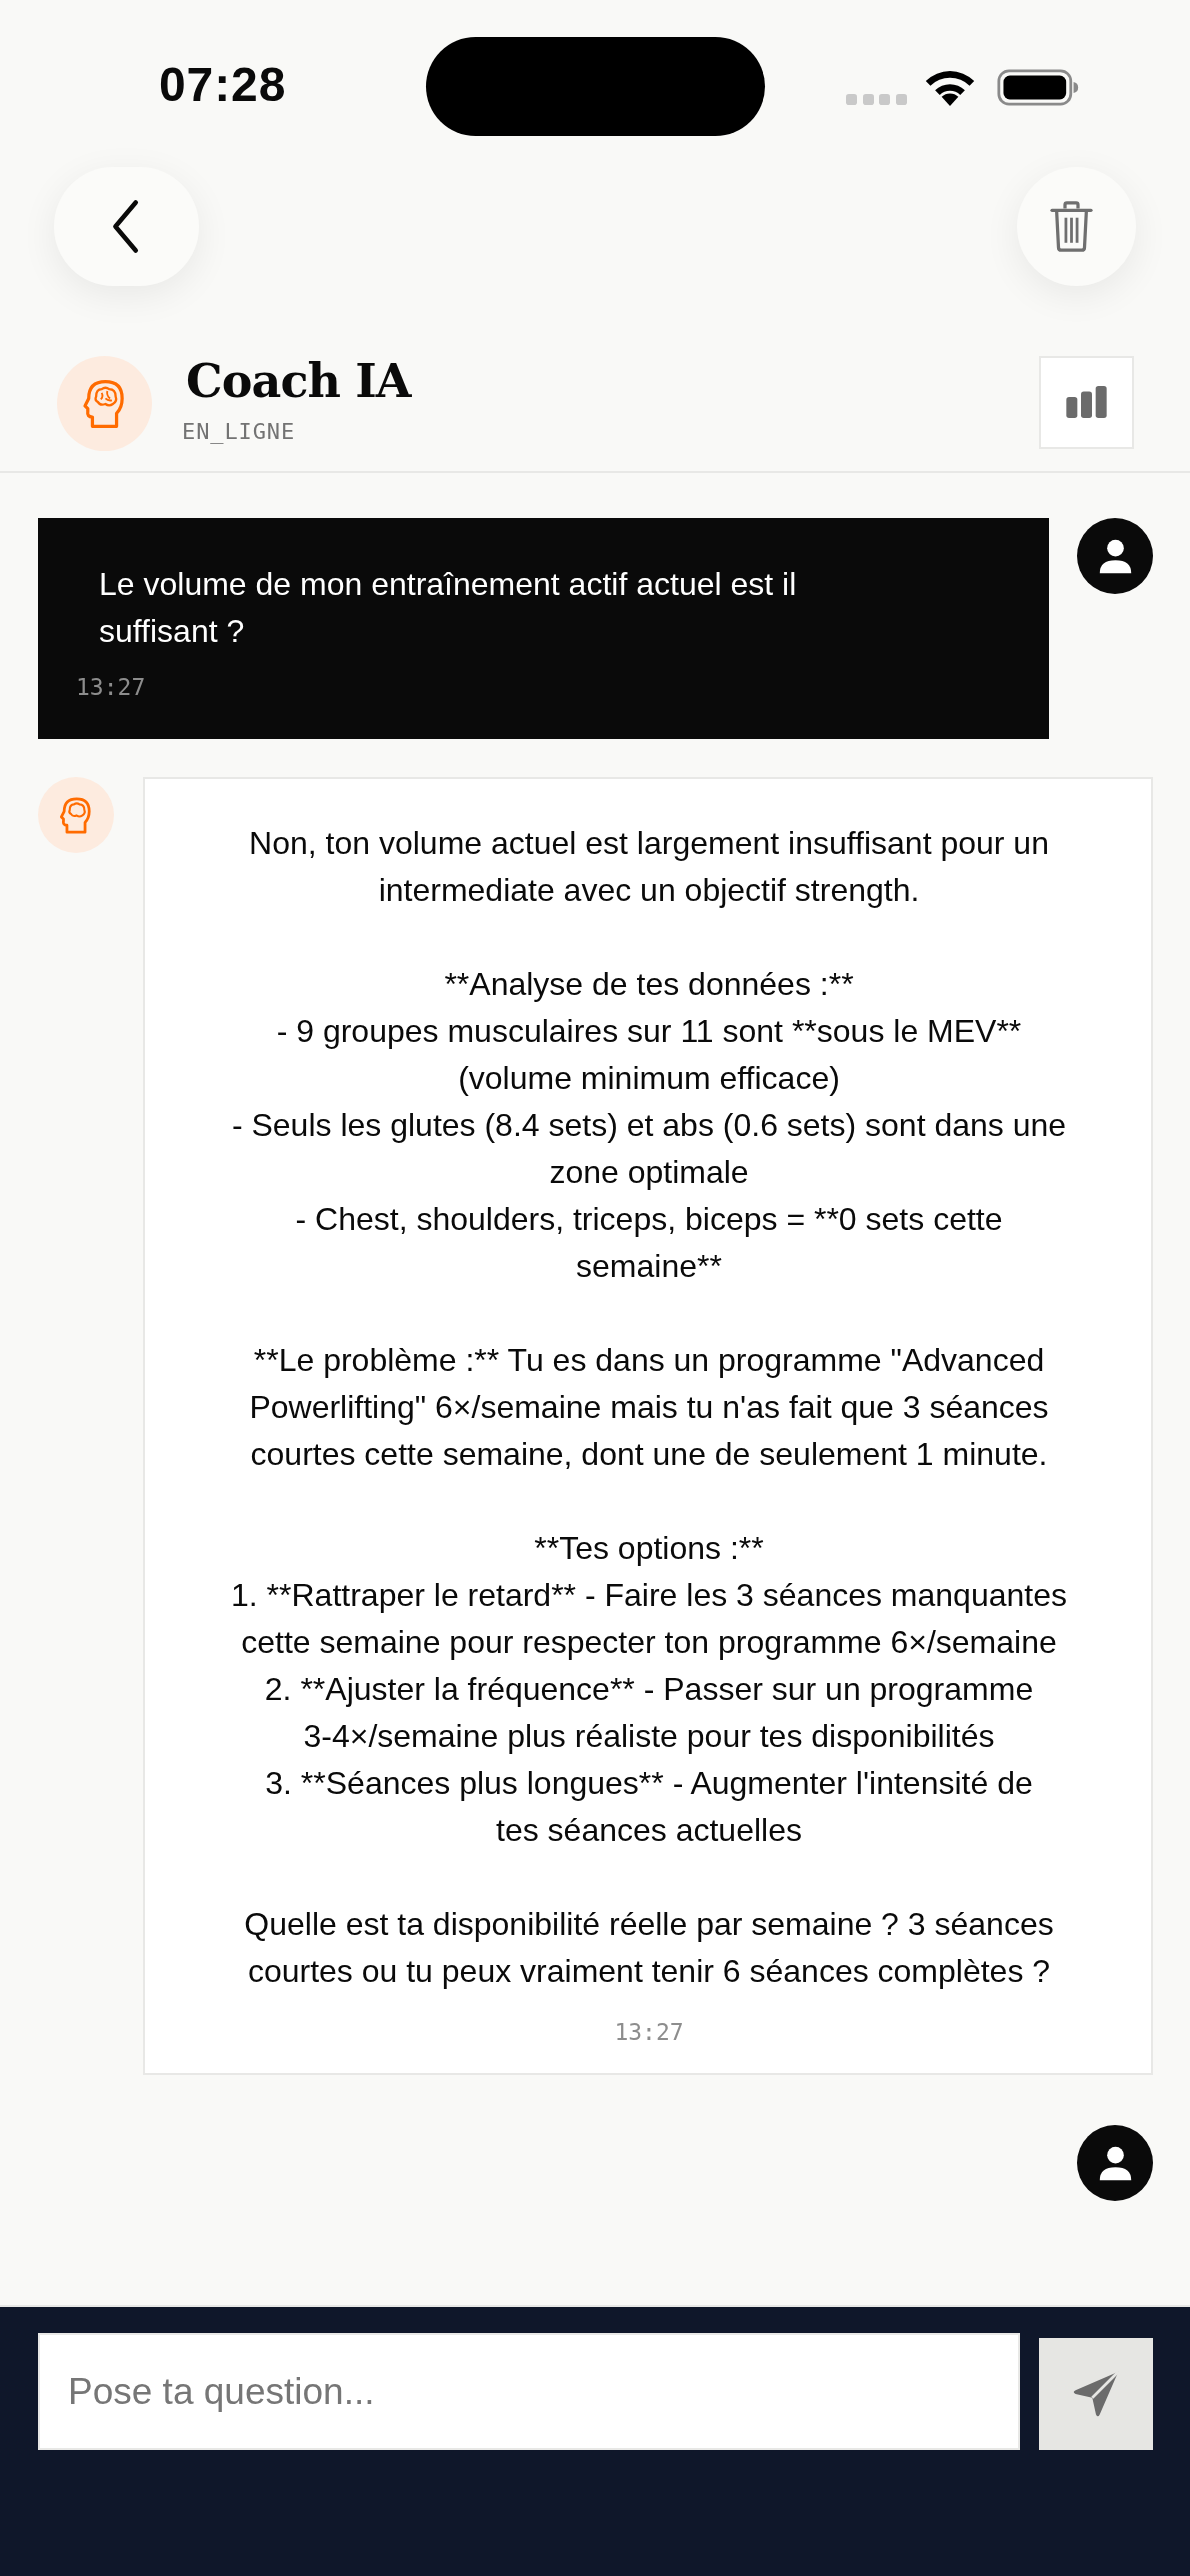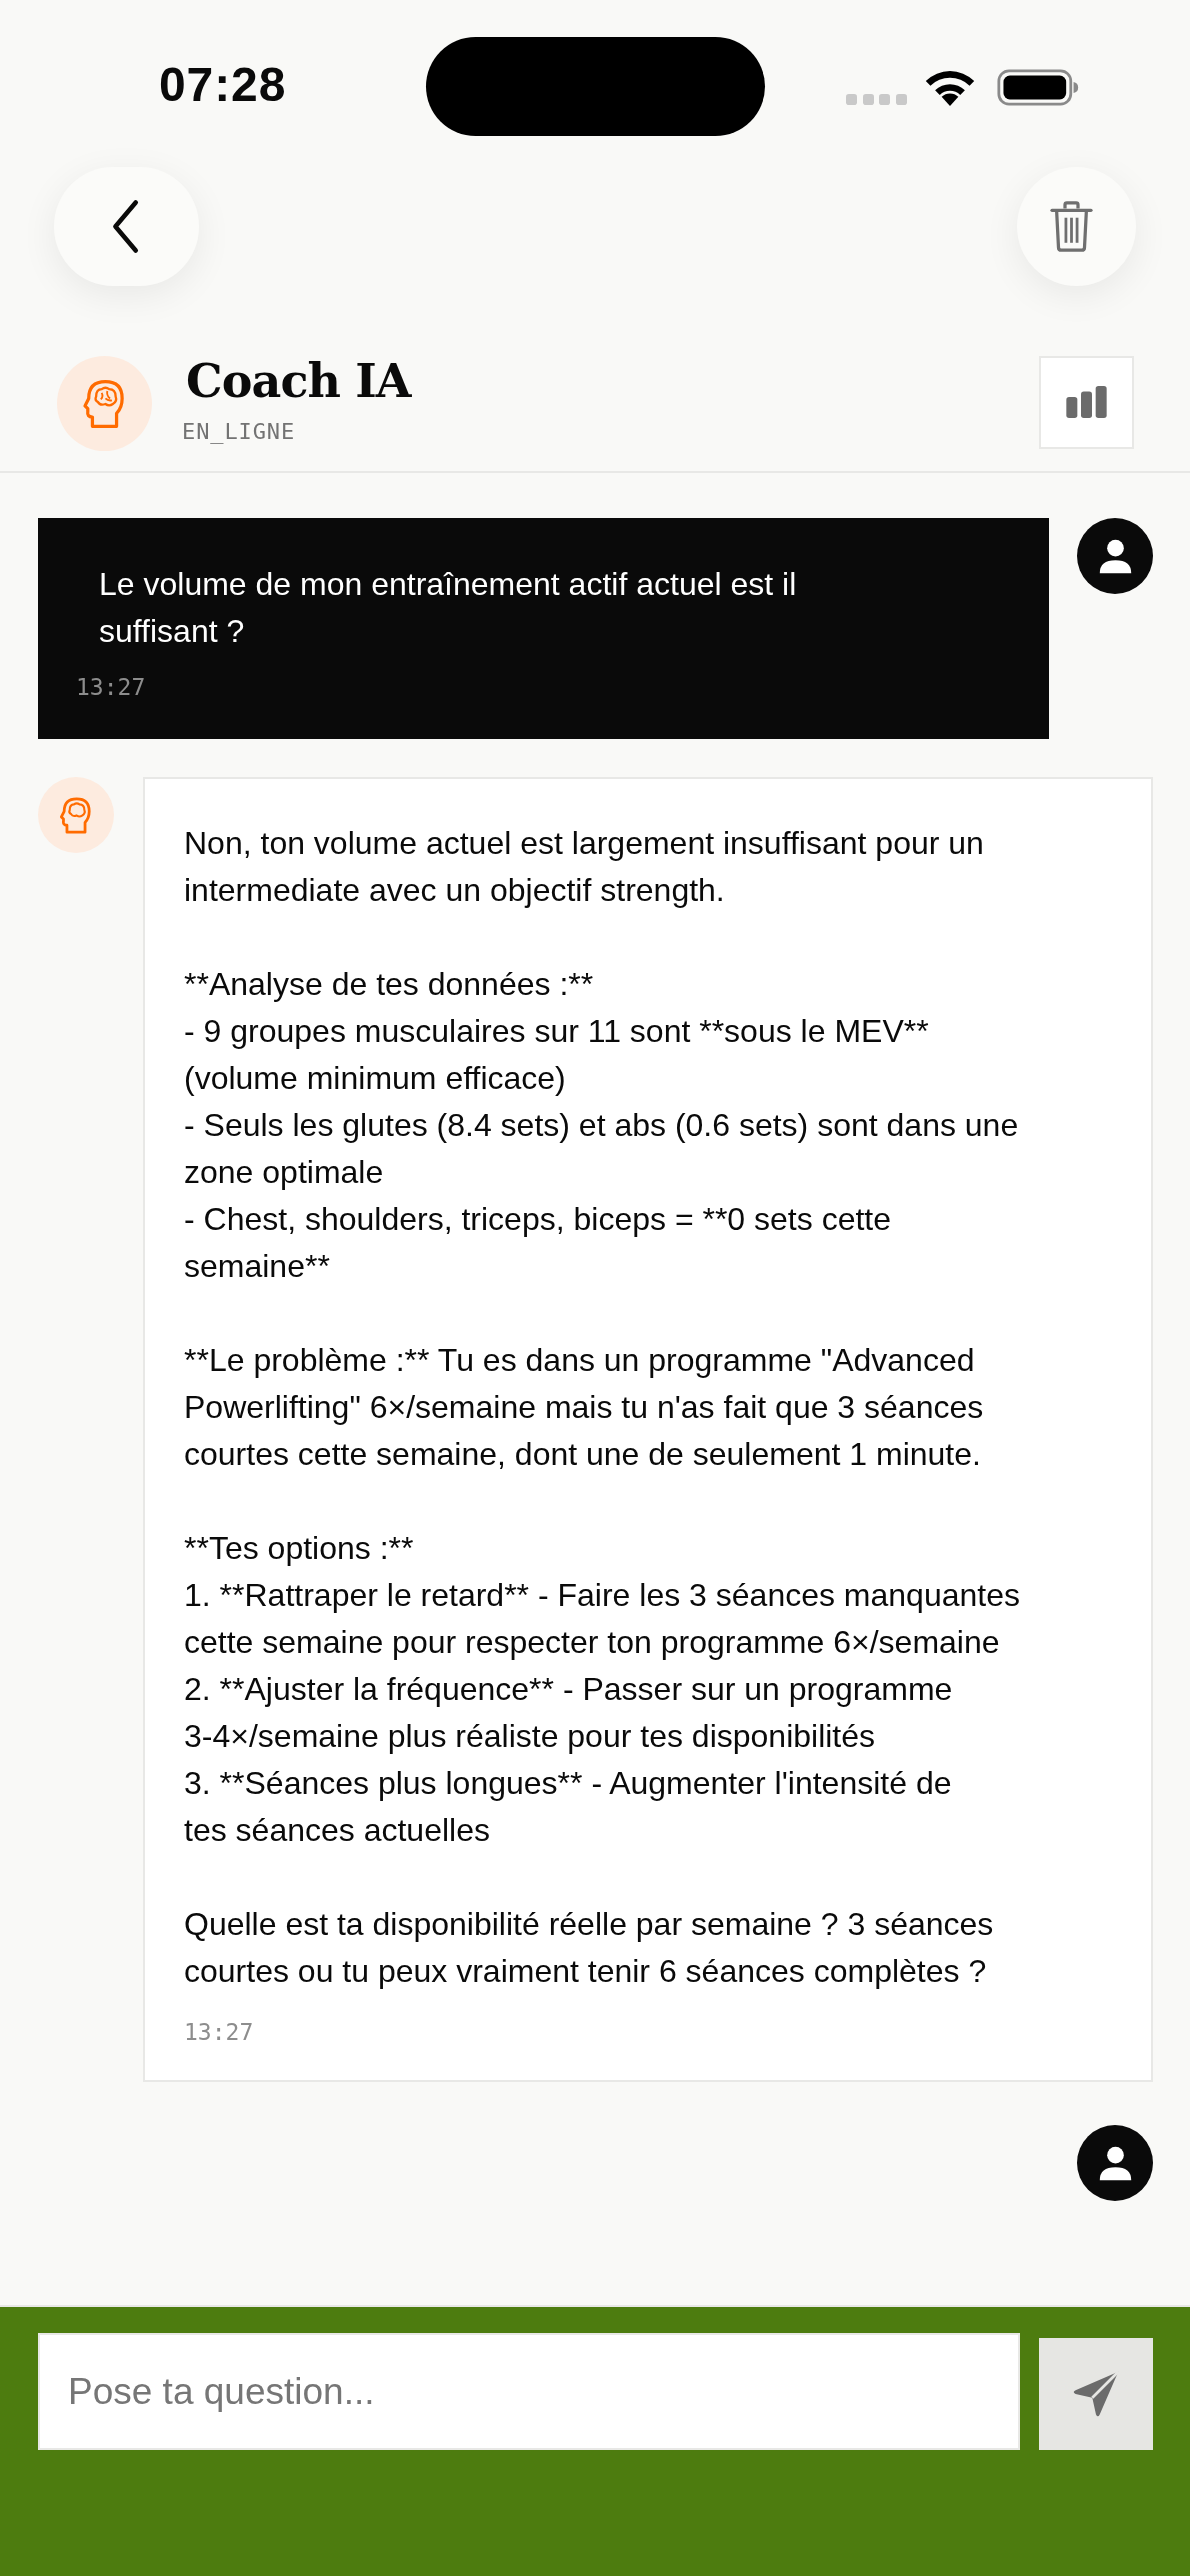--- a/index.html
+++ b/index.html
@@ -73,36 +73,36 @@
   .msg-user .time {
     font-family: "DejaVu Sans Mono", "Liberation Mono", monospace;
     font-size: 23px; color: #8d8d8d; margin-top: 18.5px; height: 52px;
   }
   .user-avatar {
     position: absolute; left: 1077px; width: 76px; height: 76px; border-radius: 50%;
     background: #0a0a0a; display: flex; align-items: center; justify-content: center;
   }
   .msg-ai {
     position: absolute; left: 143px; width: 1010px; background: #fff;
-    border: 2.8px solid #e8e8e6; padding: 41px 37px 35px 39px;
+    border: 2.8px solid #e8e8e6; padding: 41px 37px 28px 39px; text-align: center;
   }
   .msg-ai .text { font-size: 32px; line-height: 47px; white-space: pre-wrap; color: #0a0a0a; }
   .msg-ai .time {
     font-family: "DejaVu Sans Mono", "Liberation Mono", monospace;
     font-size: 23px; color: #8d8d8d; margin-top: 24px;
   }
   .ai-avatar {
     position: absolute; left: 38px; width: 76px; height: 76px; border-radius: 50%;
     background: #fdebdf; display: flex; align-items: center; justify-content: center;
   }
 
   
   .composer {
     position: absolute; left: 0; top: 2305px; width: 1191px; height: 271px;
-    border-top: 2.8px solid #e8e8e6; background: #4d7c0f;
+    border-top: 2.8px solid #e8e8e6; background: #0f172a;
   }
   .composer-input {
     position: absolute; left: 38px; top: 26px; width: 982px; height: 117px;
     background: #fff; border: 2.8px solid #e8e8e6;
     font-family: "Liberation Sans", sans-serif; font-size: 37px; color: #0a0a0a;
     padding: 0 28px; outline: none;
   }
   .composer-input::placeholder { color: #767676; }
   .send-btn {
     position: absolute; left: 1039px; top: 31px; width: 114px; height: 112px;

